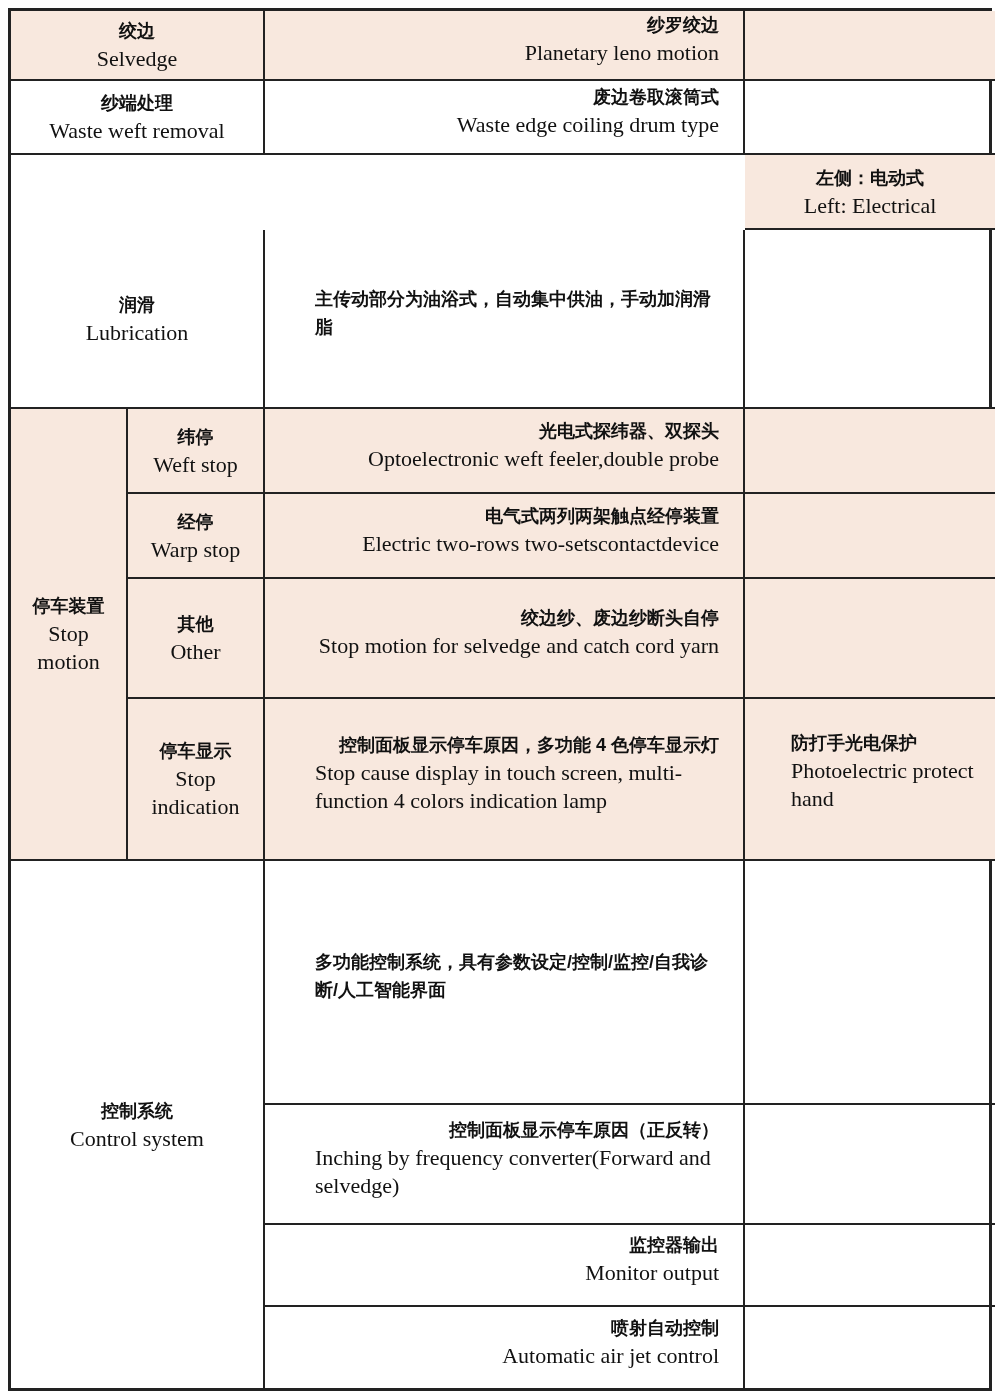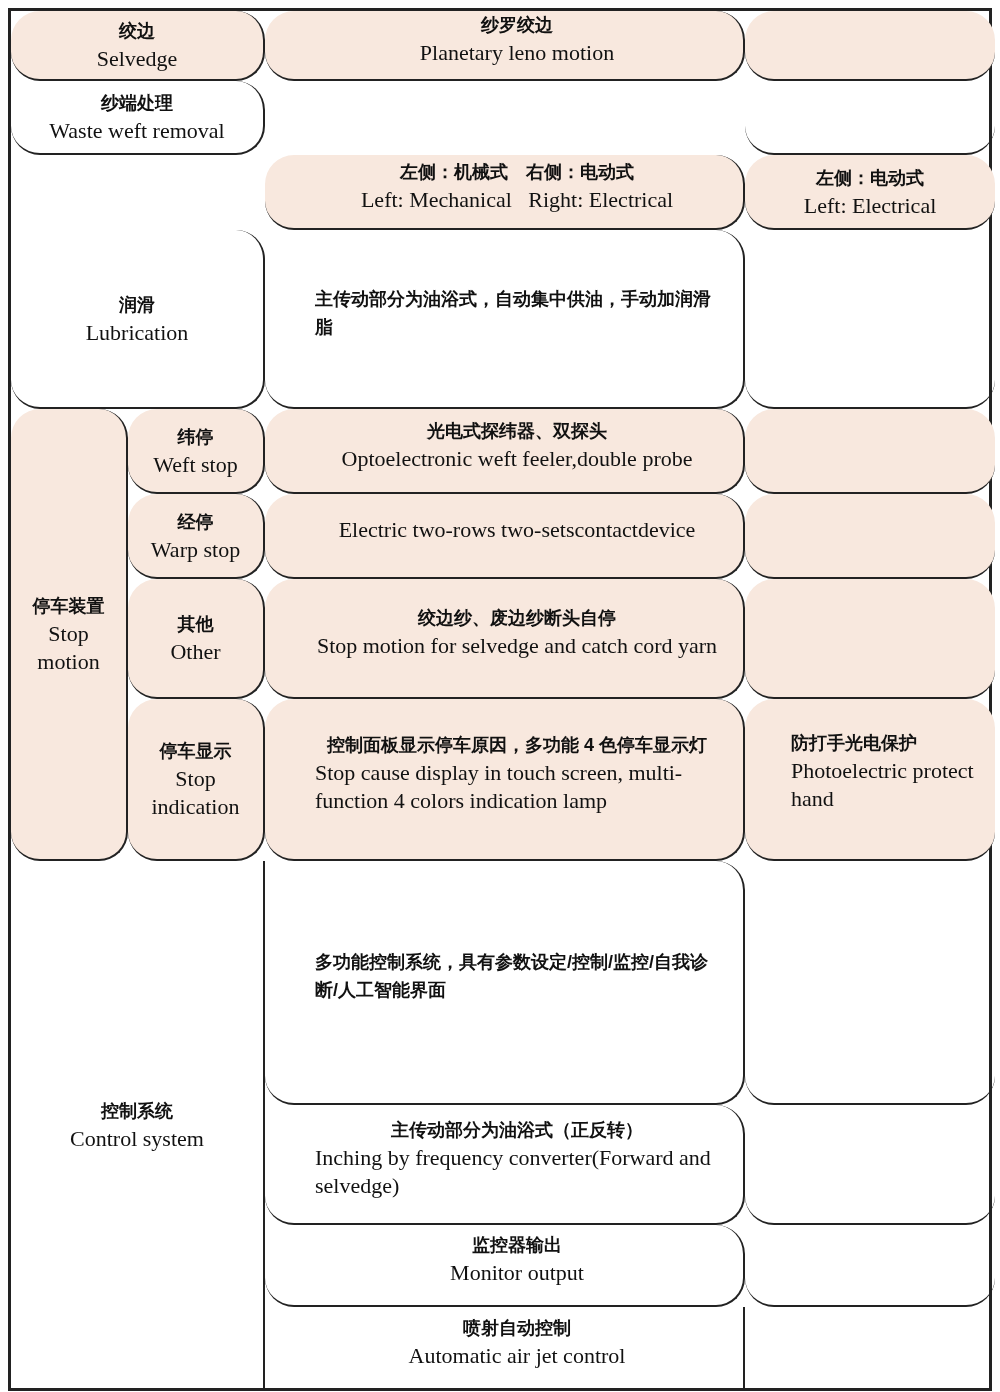--- a/index.html
+++ b/index.html
@@ -27,29 +27,29 @@
     grid-template-rows: 70px 74px 75px 179px 85px 85px 120px 162px 244px 120px 82px 81px;
     background: #ffffff;
   }
   .cell {
     display: flex;
     flex-direction: column;
     justify-content: center;
     overflow: hidden;
   }
   .br { border-right: 2px solid var(--border); }
-  .bb { border-bottom: 2px solid var(--border); border-radius: 29px; }
+  .bb { border-bottom: 2px solid var(--border); }
   .pink { background: var(--row-tint); }
   .label-cell {
     align-items: center;
     text-align: center;
     padding: 4px 10px;
   }
   .desc-cell {
-    align-items: center;
+    align-items: flex-end;
     text-align: left;
     padding: 8px 24px 20px 50px;
   }
   .note-cell-center {
     align-items: center;
     text-align: center;
     padding: 4px 3px;
   }
   .note-cell-left {
     align-items: flex-start;
@@ -86,29 +86,29 @@
   </div>
   <div class="cell note-cell-center pink bb" style="grid-row:1;grid-column:4">
     <div class="zh"></div>
     <div class="en"></div>
   </div>
 
   <div class="cell label-cell br bb" style="grid-row:2;grid-column:1/3">
     <div class="zh">纱端处理</div>
     <div class="en">Waste weft removal</div>
   </div>
+  <div class="cell desc-cell br bb" style="grid-row:2;grid-column:3">
+    <div class="zh">废边卷取滚筒式</div>
+    <div class="en">Waste edge coiling drum type</div>
+  </div>
   <div class="cell note-cell-center bb" style="grid-row:2;grid-column:4">
     <div class="zh"></div>
     <div class="en"></div>
   </div>
 
-  <div class="cell desc-cell pink br bb" style="grid-row:3;grid-column:3">
-    <div class="zh">左侧：机械式　右侧：电动式</div>
-    <div class="en">Left: Mechanical   Right: Electrical</div>
-  </div>
   <div class="cell note-cell-center pink bb" style="grid-row:3;grid-column:4">
     <div class="zh">左侧：电动式</div>
     <div class="en">Left: Electrical</div>
   </div>
 
   <div class="cell label-cell br bb" style="grid-row:4;grid-column:1/3">
     <div class="zh">润滑</div>
     <div class="en">Lubrication</div>
   </div>
   <div class="cell desc-cell br bb" style="grid-row:4;grid-column:3">
@@ -135,20 +135,21 @@
   <div class="cell note-cell-center pink bb" style="grid-row:5;grid-column:4">
     <div class="zh"></div>
     <div class="en"></div>
   </div>
 
   <div class="cell label-cell pink br bb" style="grid-row:6;grid-column:2">
     <div class="zh">经停</div>
     <div class="en">Warp stop</div>
   </div>
   <div class="cell desc-cell pink br bb" style="grid-row:6;grid-column:3">
+    <div class="zh">电气式两列两架触点经停装置</div>
     <div class="en">Electric two-rows two-setscontactdevice</div>
   </div>
   <div class="cell note-cell-center pink bb" style="grid-row:6;grid-column:4">
     <div class="zh"></div>
     <div class="en"></div>
   </div>
 
   <div class="cell label-cell pink br bb" style="grid-row:7;grid-column:2">
     <div class="zh">其他</div>
     <div class="en">Other</div>
@@ -182,21 +183,21 @@
 
   <div class="cell desc-cell br bb" style="grid-row:9;grid-column:3">
     <div class="zh">多功能控制系统，具有参数设定/控制/监控/自我诊断/人工智能界面</div>
   </div>
   <div class="cell note-cell-center bb" style="grid-row:9;grid-column:4">
     <div class="zh"></div>
     <div class="en"></div>
   </div>
 
   <div class="cell desc-cell br bb" style="grid-row:10;grid-column:3">
-    <div class="zh">主传动部分为油浴式（正反转）</div>
+    <div class="zh">控制面板显示停车原因（正反转）</div>
     <div class="en">Inching by frequency converter(Forward and selvedge)</div>
   </div>
   <div class="cell note-cell-center bb" style="grid-row:10;grid-column:4">
     <div class="zh"></div>
     <div class="en"></div>
   </div>
 
   <div class="cell desc-cell br bb" style="grid-row:11;grid-column:3">
     <div class="zh">监控器输出</div>
     <div class="en">Monitor output</div>

